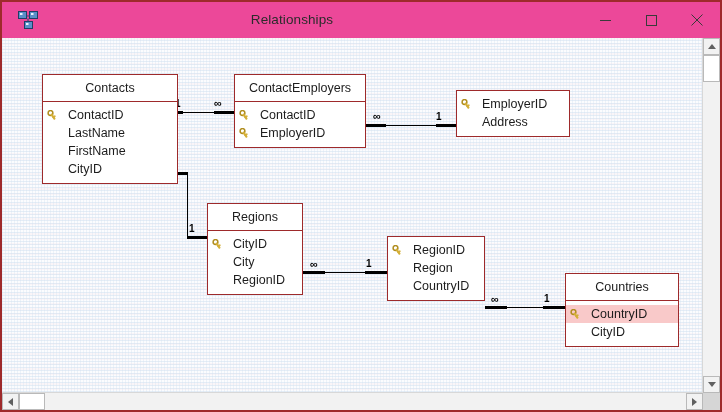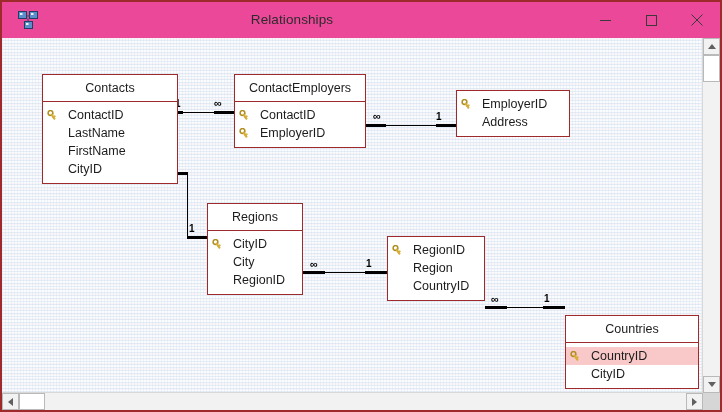--- a/index.html
+++ b/index.html
@@ -330,21 +330,21 @@
           <span class="keyslot"></span>
           <span class="fld-label">Region</span>
         </div>
         <div class="fld">
           <span class="keyslot"></span>
           <span class="fld-label">CountryID</span>
         </div>
       </div>
     </div>
 
-    <div id="tbl-countries" class="tbl" style="left:563px;top:235px;width:134px;margin-top:42px;">
+    <div id="tbl-countries" class="tbl" style="left:563px;top:235px;width:114px;">
       <div class="tbl-head">Countries</div>
       <div class="tbl-body">
         <div class="fld sel">
           <span class="keyslot">
             <svg width="11" height="11" viewBox="0 0 11 11">
                 <circle cx="3.5" cy="3" r="2.4" fill="none" stroke="#b08d1e" stroke-width="1.5"></circle>
                 <path d="M4.6 4.6 L7.4 8.6" stroke="#d4af37" stroke-width="2.2" stroke-linecap="round"></path>
                 <path d="M6.3 7.2 L7.8 6.3" stroke="#d4af37" stroke-width="1.8" stroke-linecap="round"></path>
               </svg>
           </span>

